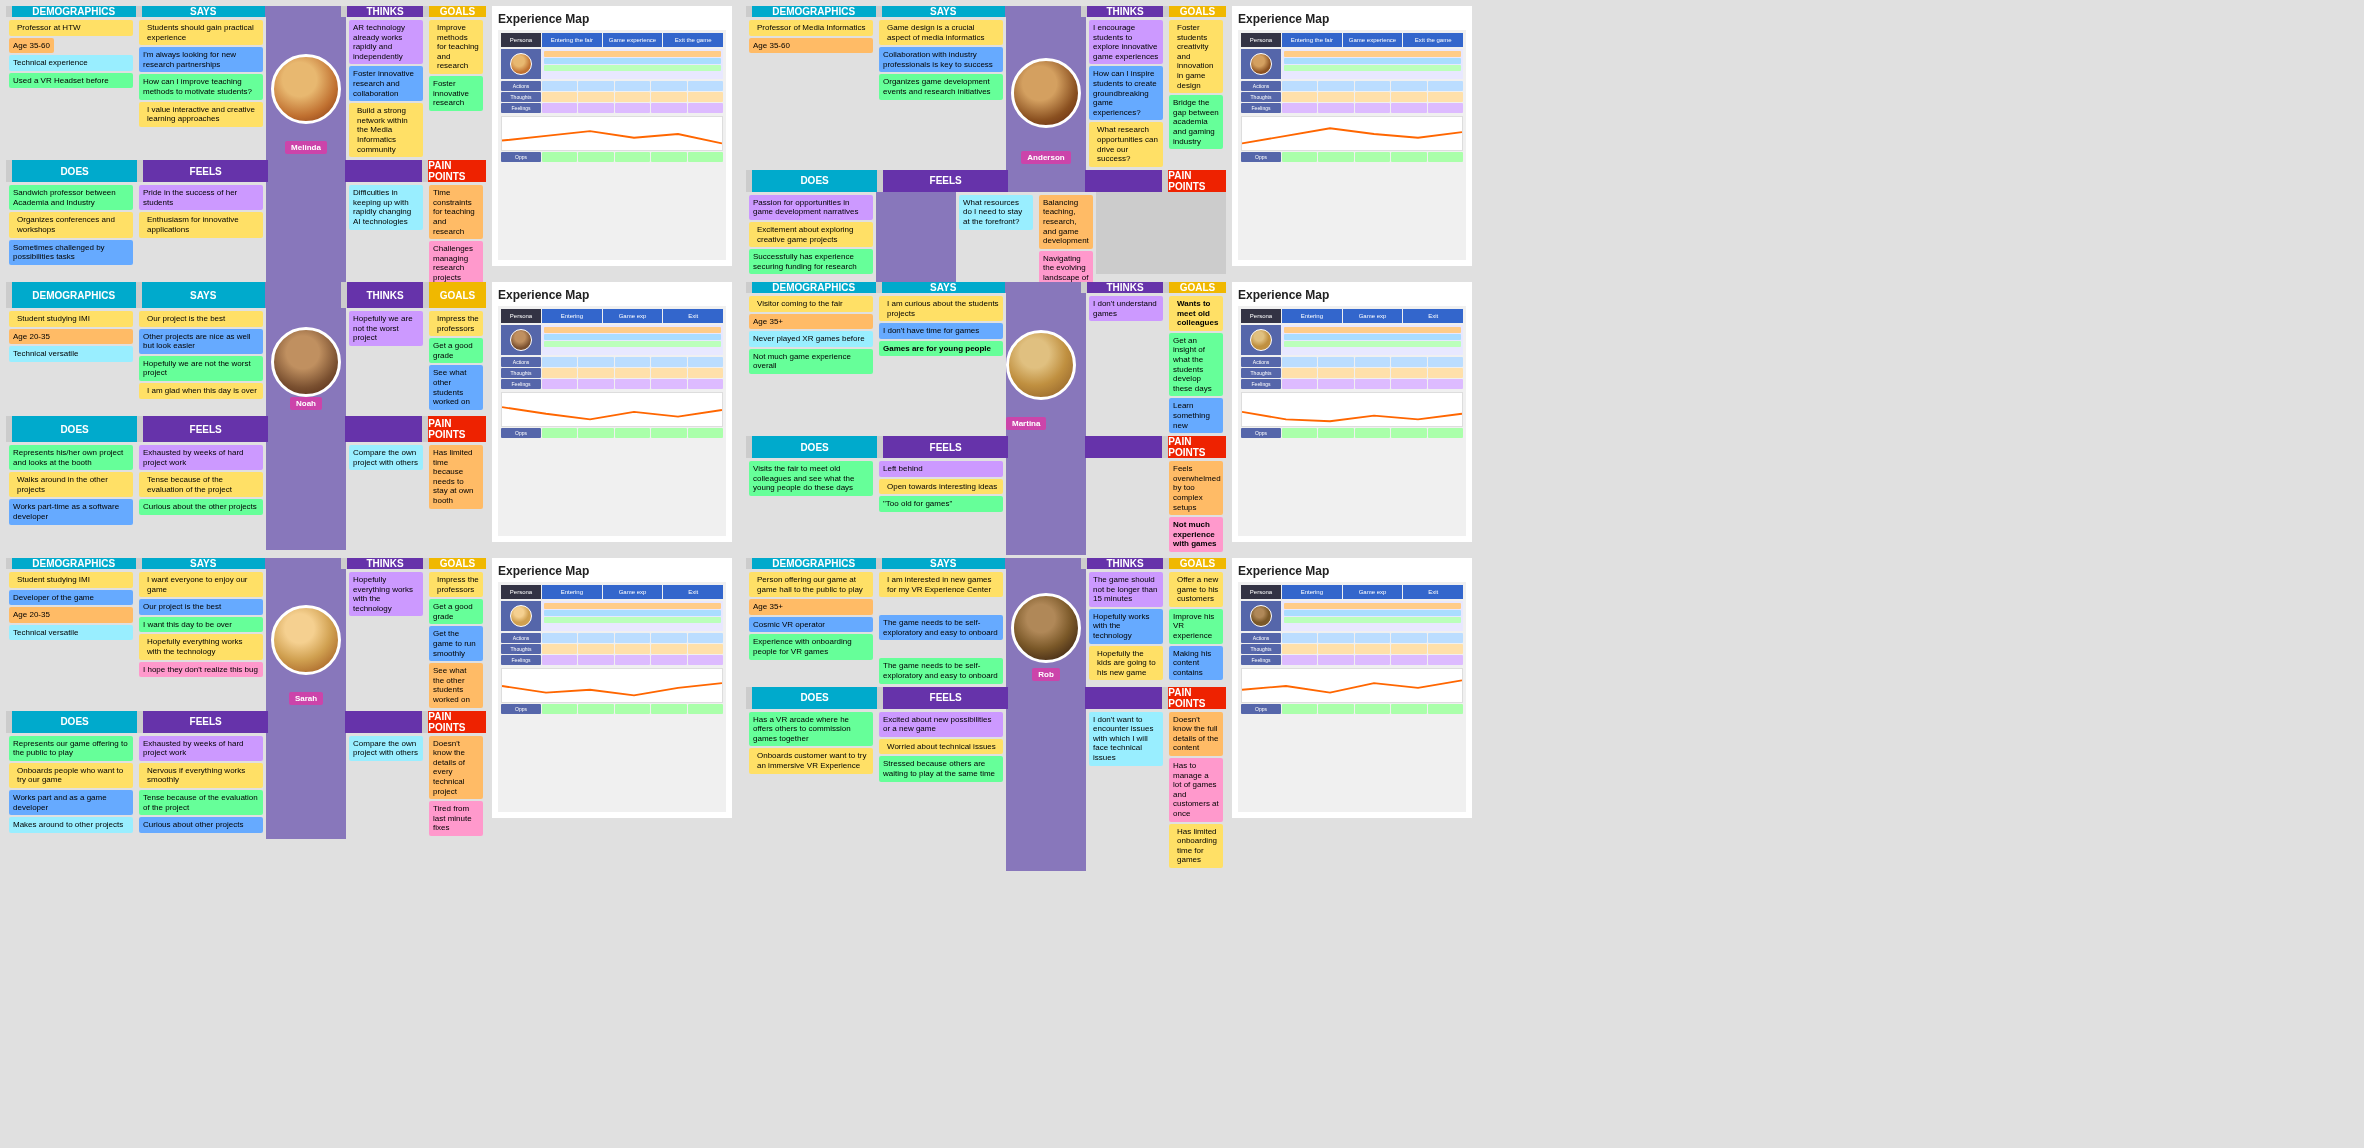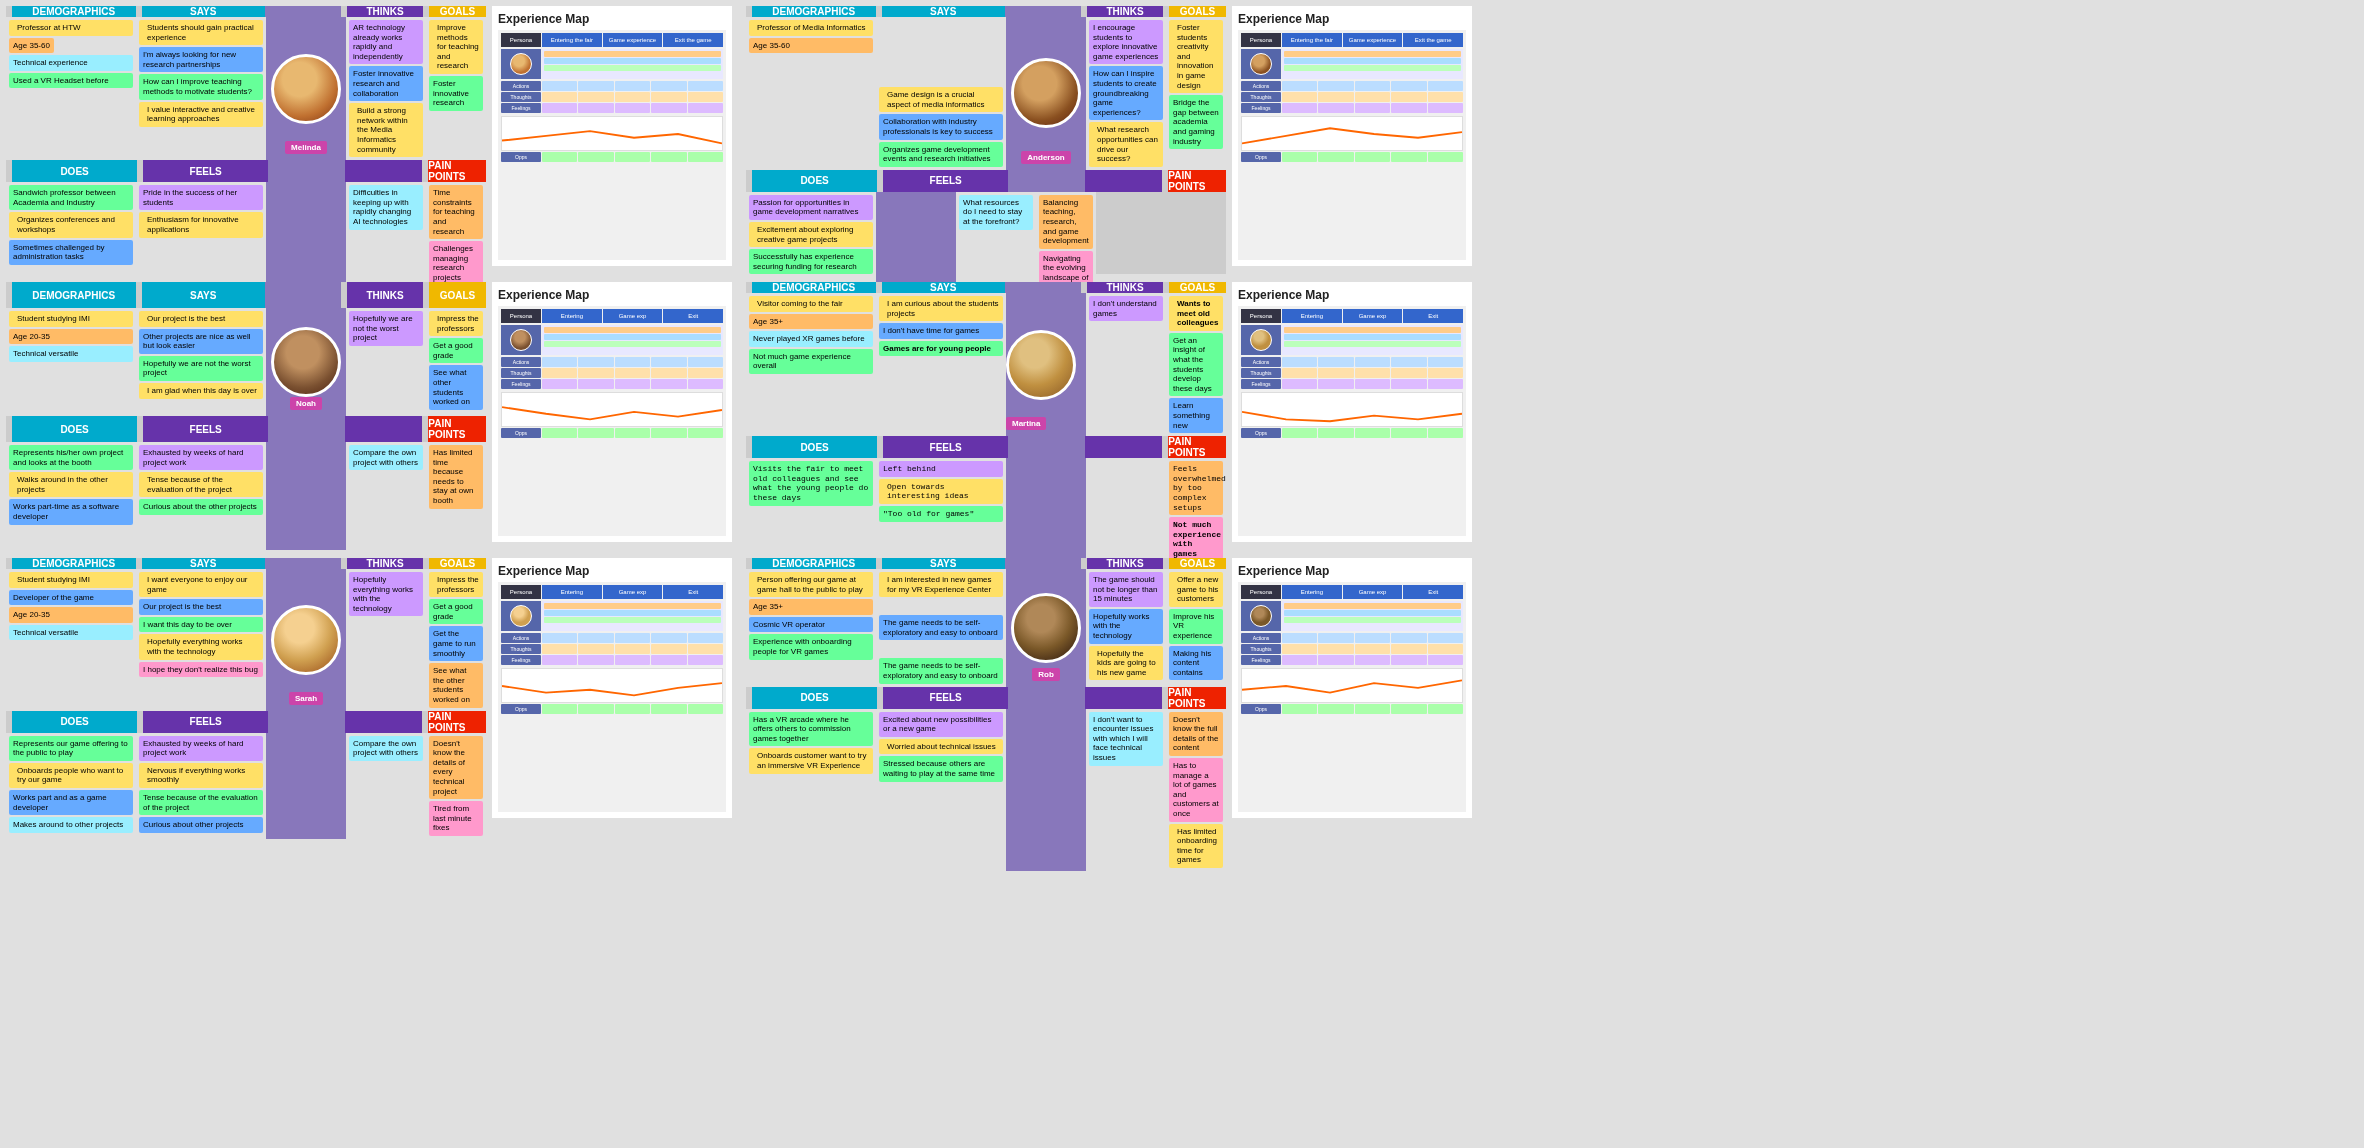--- a/index.html
+++ b/index.html
@@ -144,21 +144,21 @@
       <div class="hdr-cell h-feels" style="width:130px;">FEELS</div>
       <div style="width:80px; background:#8877bb;"></div>
       <div style="width:80px; background:#6633aa;"></div>
       <div class="hdr-cell h-pain" style="width:60px;">PAIN POINTS</div>
     </div>
 
     <div style="display:flex; flex:1;">
       <div style="width:130px; background:#e0e0e0; padding:3px; display:flex; flex-direction:column; gap:2px; overflow:hidden;">
         <div class="sticky-note sn-green">Sandwich professor between Academia and Industry</div>
         <div class="sticky-note sn-yellow">Organizes conferences and workshops</div>
-        <div class="sticky-note sn-blue">Sometimes challenged by administration tasks</div>
+        <div class="sticky-note sn-blue">Sometimes challenged by possibilities tasks</div>
       </div>
       <div style="width:130px; background:#e0e0e0; padding:3px; display:flex; flex-direction:column; gap:2px; overflow:hidden;">
         <div class="sticky-note sn-purple">Pride in the success of her students</div>
         <div class="sticky-note sn-yellow">Enthusiasm for innovative applications</div>
       </div>
       <div style="width:80px; background:#8877bb;"></div>
       <div style="width:80px; background:#e0e0e0; padding:3px; overflow:hidden;">
         <div class="sticky-note sn-cyan">Difficulties in keeping up with rapidly changing AI technologies</div>
       </div>
       <div style="width:60px; background:#e0e0e0; padding:3px; display:flex; flex-direction:column; gap:2px; overflow:hidden;">
@@ -239,21 +239,21 @@
       <div class="hdr-cell h-says" style="width:130px;">SAYS</div>
       <div style="width:80px; background:#8877bb;"></div>
       <div class="hdr-cell h-thinks" style="width:80px;">THINKS</div>
       <div class="hdr-cell h-goals" style="width:60px;">GOALS</div>
     </div>
     <div style="display:flex; flex:1;">
       <div style="width:130px; background:#e0e0e0; padding:3px; display:flex; flex-direction:column; gap:2px; overflow:hidden;">
         <div class="sticky-note sn-yellow">Professor of Media Informatics</div>
         <div class="sticky-note sn-orange">Age 35-60</div>
       </div>
-      <div style="width:130px; background:#e0e0e0; padding:3px; display:flex; flex-direction:column; gap:2px; overflow:hidden;justify-content:flex-end;">
+      <div style="width:130px; background:#e0e0e0; padding:3px; display:flex; flex-direction:column; gap:2px; overflow:hidden;">
         <div class="sticky-note sn-yellow">Game design is a crucial aspect of media informatics</div>
         <div class="sticky-note sn-blue">Collaboration with industry professionals is key to success</div>
         <div class="sticky-note sn-green">Organizes game development events and research initiatives</div>
       </div>
       <div style="width:80px; background:#8877bb; display:flex; flex-direction:column; align-items:center; justify-content:center; position:relative;">
         <div style="width:70px; height:70px; border-radius:50%; border:3px solid white; background: radial-gradient(circle at 40% 35%, #d4a060 30%, #8a5020 65%, #5a2010 100%); overflow:hidden;"></div>
         <div style="position:absolute; bottom:6px; background:#cc44aa; color:white; font-size:8px; font-weight:bold; padding:2px 6px; border-radius:2px;">Anderson</div>
       </div>
       <div style="width:80px; background:#e0e0e0; padding:3px; display:flex; flex-direction:column; gap:2px; overflow:hidden;">
         <div class="sticky-note sn-purple">I encourage students to explore innovative game experiences</div>
@@ -505,21 +505,21 @@
         <div class="sticky-note sn-blue">Learn something new</div>
       </div>
     </div>
     <div style="display:flex; height:26px;">
       <div class="hdr-cell h-does" style="width:130px;">DOES</div>
       <div class="hdr-cell h-feels" style="width:130px;">FEELS</div>
       <div style="width:80px; background:#8877bb;"></div>
       <div style="width:80px; background:#6633aa;"></div>
       <div class="hdr-cell h-pain" style="width:60px;">PAIN POINTS</div>
     </div>
-    <div style="display:flex; flex:1;font-family:Liberation Mono, monospace;">
+    <div style="display:flex; flex:1;">
       <div style="width:130px; background:#e0e0e0; padding:3px; display:flex; flex-direction:column; gap:2px; overflow:hidden;">
         <div class="sticky-note sn-green">Visits the fair to meet old colleagues and see what the young people do these days</div>
       </div>
       <div style="width:130px; background:#e0e0e0; padding:3px; display:flex; flex-direction:column; gap:2px; overflow:hidden;">
         <div class="sticky-note sn-purple">Left behind</div>
         <div class="sticky-note sn-yellow">Open towards interesting ideas</div>
         <div class="sticky-note sn-green">"Too old for games"</div>
       </div>
       <div style="width:80px; background:#8877bb;"></div>
       <div style="width:80px; background:#e0e0e0; padding:3px; overflow:hidden;"></div>

